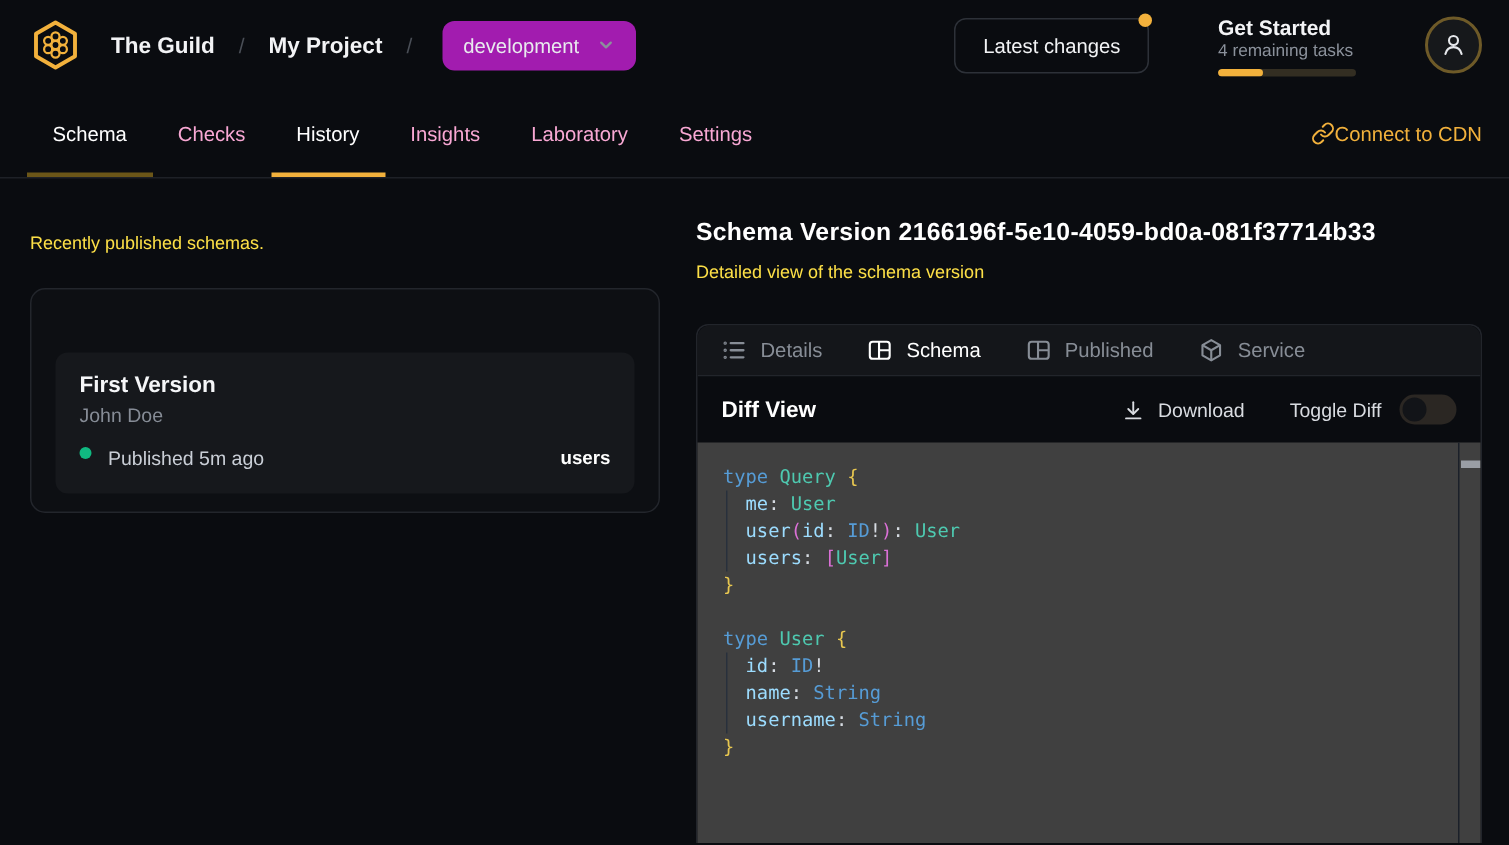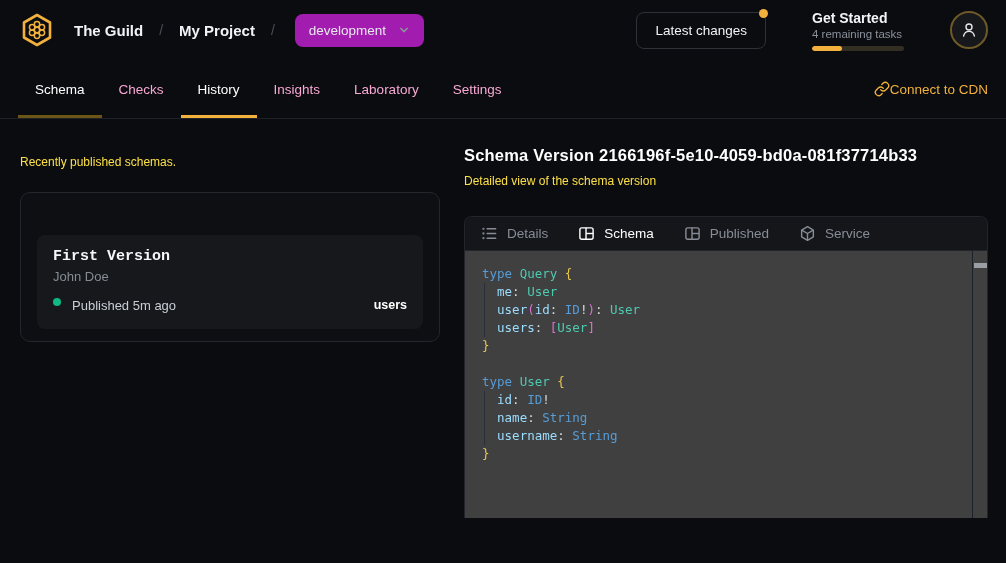--- a/index.html
+++ b/index.html
@@ -51,21 +51,21 @@
   .main { display:flex; padding:27px 18px 0 20px; gap:24px; }
   .left-col { width:420px; flex-shrink:0; }
   .right-col { flex:1; min-width:0; }
   .section-title { font-size:18px; font-weight:700; color:#fff; letter-spacing:.2px; }
   .right-col .section-title { font-size:16.5px; white-space:nowrap; }
   .section-sub { margin-top:9px; font-size:12px; color:#fde047; }
 
   .outer-card { margin-top:23px; border:1px solid #23262c; background:#0d0f13; border-radius:10px;
     padding:42px 16px 12px; }
   .version-card { background:#16181c; border-radius:8px; padding:13px 16px 16px; cursor:pointer; }
-  .vc-name { font-size:15px; font-weight:600; color:#f5f6f8;font-family:Liberation Mono, monospace; }
+  .vc-name { font-size:15px; font-weight:600; color:#f5f6f8; }
   .vc-author { font-size:13px; color:#868c96; margin-top:4px; }
   .vc-row { display:flex; margin-top:14px; font-size:13px; color:#c9ced6; }
   .dot-green { width:8px; height:8px; border-radius:50%; background:var(--green); margin-right:11px; flex-shrink:0; }
   .vc-service { margin-left:auto; font-size:12.5px; font-weight:700; color:#fff; }
 
   
   .detail-panel { margin-top:28px; border:1px solid #22252b; border-bottom:none; border-radius:8px 8px 0 0; }
   .detail-tabs { background:#14161a; border-bottom:1px solid #22252b; border-radius:8px 8px 0 0;
     display:flex; align-items:center; gap:30px; padding:8px 16px; }
   .dtab { display:flex; align-items:center; gap:9px; font-size:13.5px; color:#878d96; cursor:pointer; }
@@ -246,20 +246,37 @@
           <span>
             <svg width="17" height="17" viewBox="0 0 18 18" fill="none" stroke="currentColor" stroke-width="1.5" stroke-linejoin="round">
               <path d="M9 1.8l6.2 3.6v7.2L9 16.2l-6.2-3.6V5.4L9 1.8z"></path>
               <path d="M2.8 5.4L9 9l6.2-3.6M9 9v7.2"></path>
             </svg>
           </span>
           <span>Service</span>
         </div>
       </div>
 
+      <div class="diff-row">
+        <span class="diff-title">Diff View</span>
+        <div class="download-btn">
+          <span>
+            <svg width="15" height="15" viewBox="0 0 18 18" fill="none" stroke="currentColor" stroke-width="1.5" stroke-linecap="round" stroke-linejoin="round">
+              <path d="M9 2.5v9"></path>
+                <path d="M5 8l4 4 4-4"></path>
+                <path d="M3.2 15.5h11.6"></path>
+            </svg>
+          </span>
+          <span>Download</span>
+        </div>
+        <span class="toggle-label">Toggle Diff</span>
+        <div class="toggle">
+          <div class="toggle-knob"></div>
+        </div>
+      </div>
 
       <div class="code-wrap">
         <div class="indent-guide guide-1"></div>
         <div class="indent-guide guide-2"></div>
         <div>
             <div class="code-line"><span class="tok-kw">type </span><span class="tok-ty">Query </span><span class="tok-br">{</span></div>
             <div class="code-line"><span class="tok-fld">  me</span><span class="tok-pn">: </span><span class="tok-ty">User</span></div>
             <div class="code-line"><span class="tok-fld">  user</span><span class="tok-pk">(</span><span class="tok-fld">id</span><span class="tok-pn">: </span><span class="tok-kw">ID</span><span class="tok-pn">!</span><span class="tok-pk">)</span><span class="tok-pn">: </span><span class="tok-ty">User</span></div>
             <div class="code-line"><span class="tok-fld">  users</span><span class="tok-pn">: </span><span class="tok-pk">[</span><span class="tok-ty">User</span><span class="tok-pk">]</span></div>
             <div class="code-line"><span class="tok-br">}</span></div>

